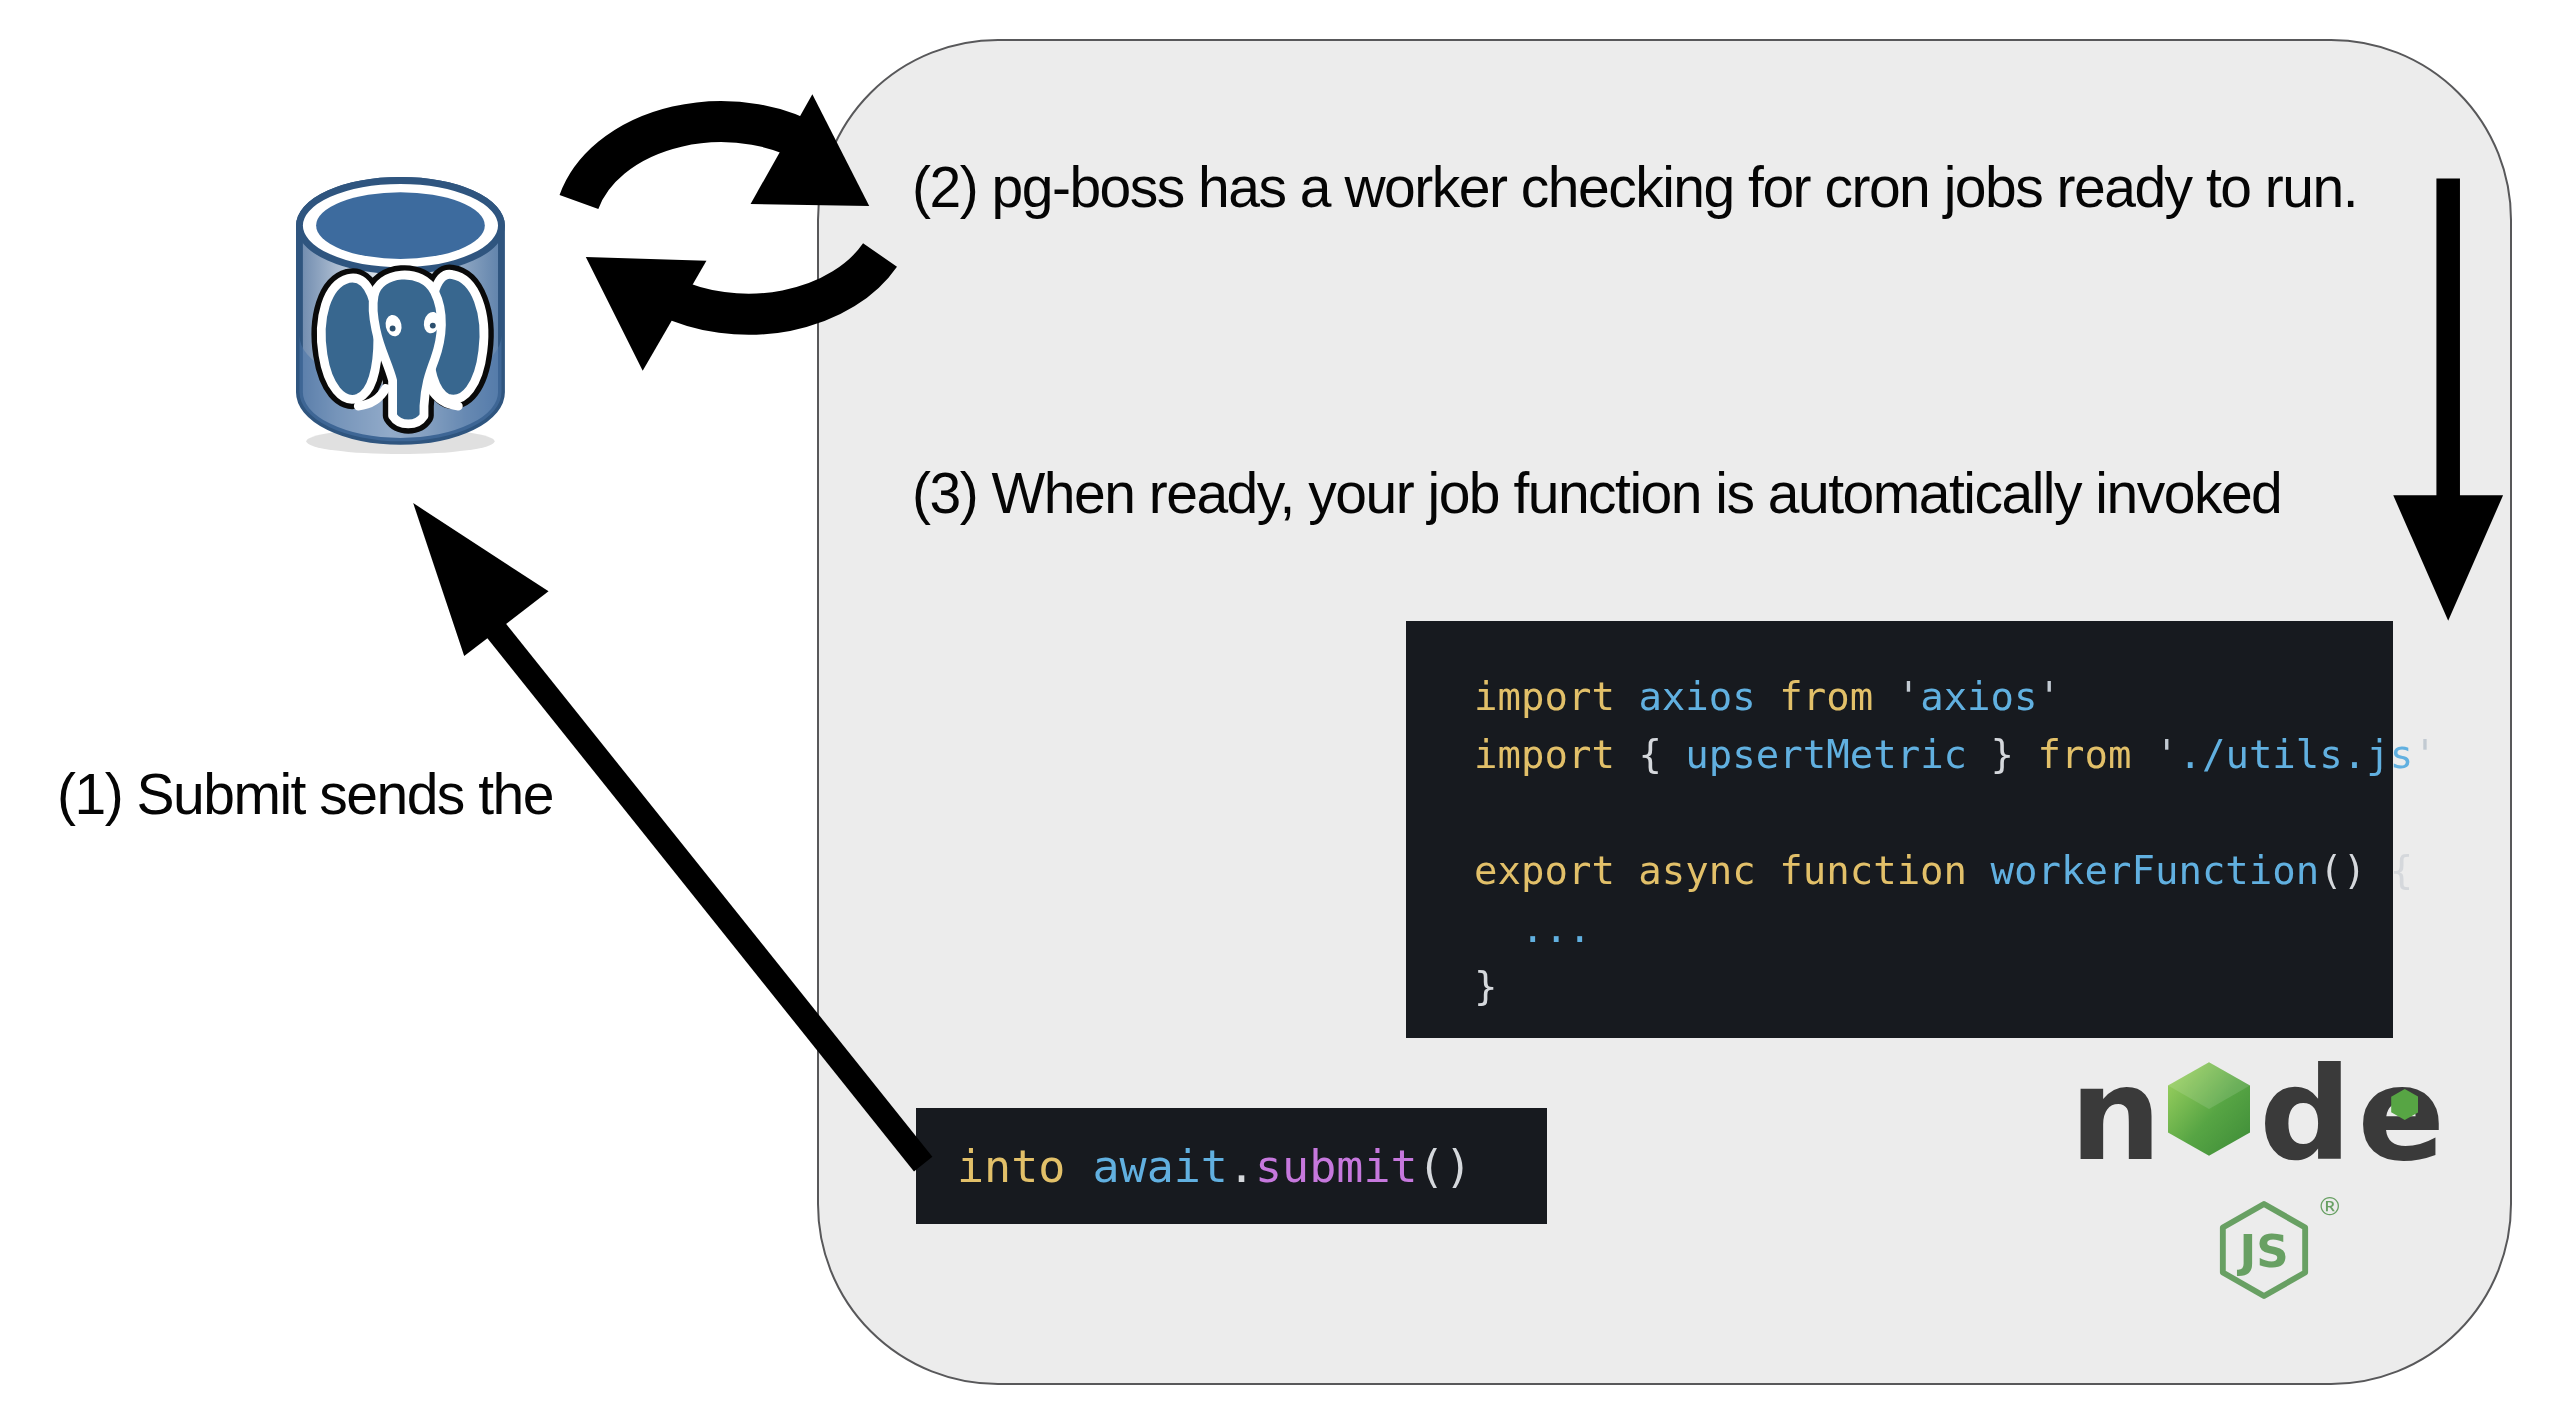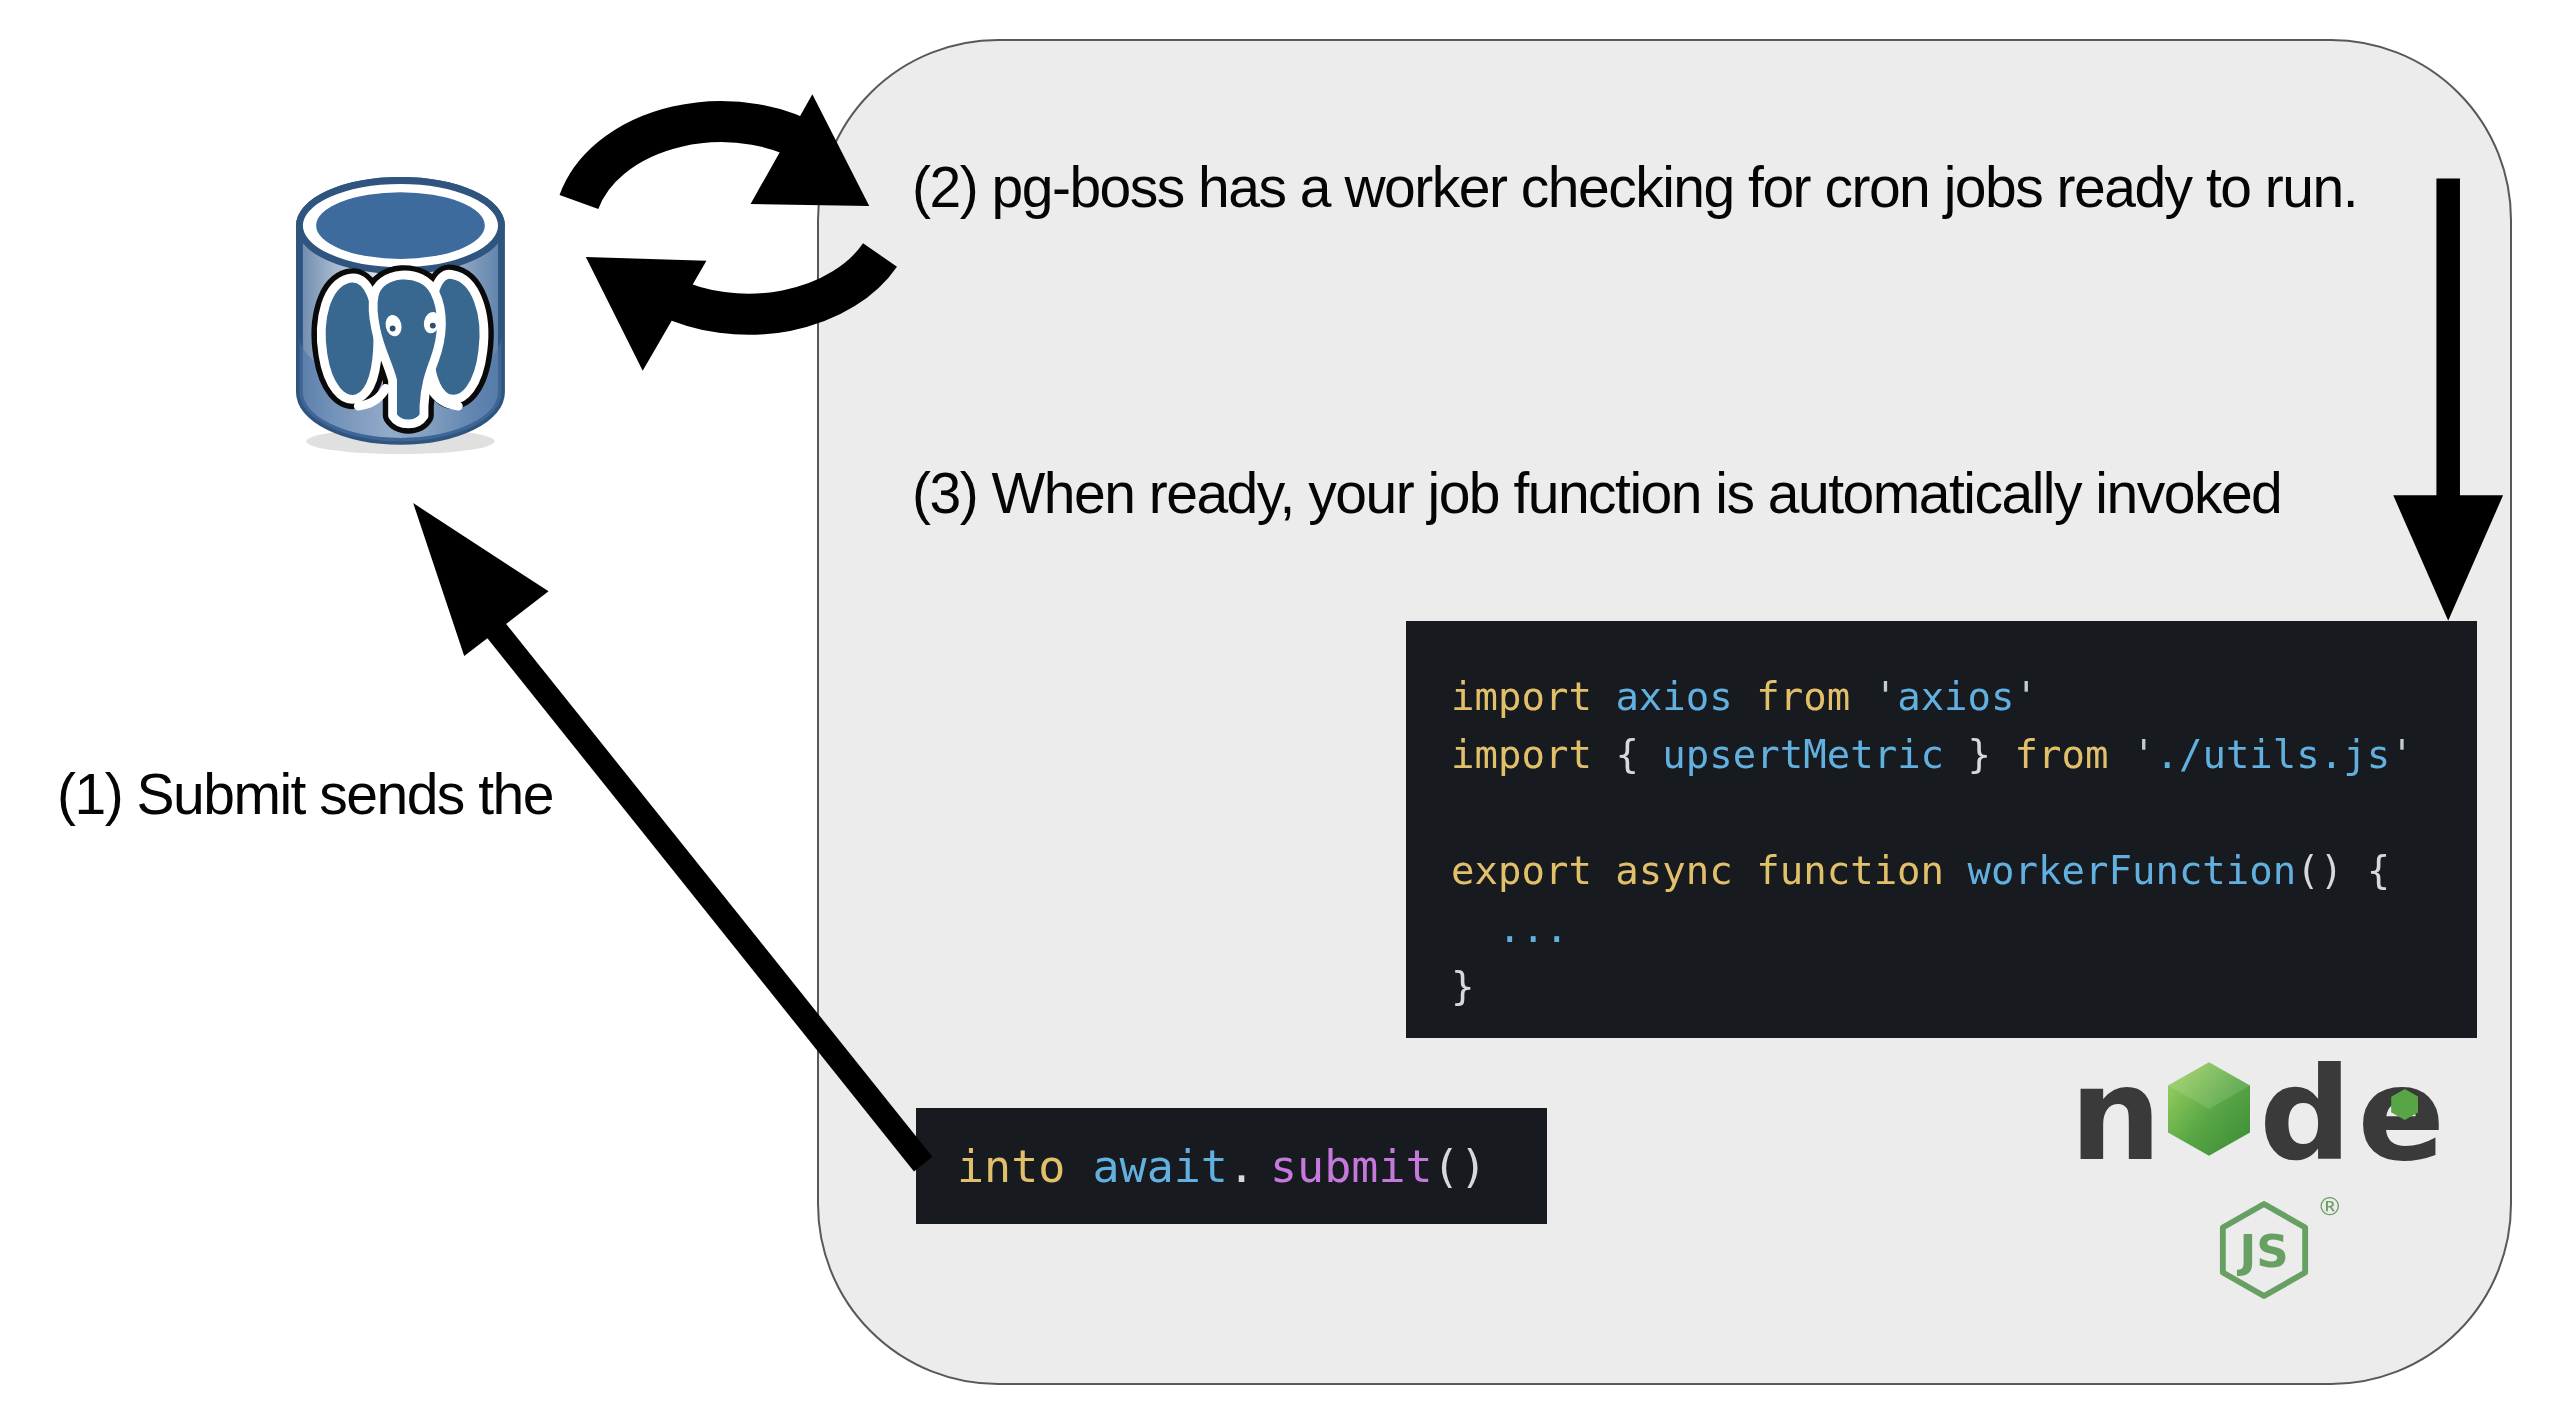--- a/index.html
+++ b/index.html
@@ -7,26 +7,26 @@
           font-family:"Liberation Sans",sans-serif;border-radius:7px;}
   .frame{position:absolute;left:817px;top:39px;width:1695px;height:1346px;
          background:#ececec;border:2.9px solid #58585a;border-radius:181px;box-sizing:border-box;}
   .overlay{position:absolute;left:0;top:0;pointer-events:none;}
   .note{position:absolute;color:#050505;font-size:57px;letter-spacing:-1.5px;line-height:80px;white-space:nowrap;}
   #note1{left:57px;top:753px;line-height:82px;}
   #note2{left:912px;top:147px;}
   #note3{left:912px;top:453px;}
   .codeblock{position:absolute;background:#171a1f;font-family:"DejaVu Sans Mono",monospace;
              box-sizing:border-box;}
-  #worker-code{left:1406px;top:621px;width:1071px;height:417px;padding:47px 45px;font-size:39px;line-height:58px;}
+  #worker-code{left:1406px;top:621px;width:987px;height:417px;padding:47px 68px;font-size:39px;line-height:58px;}
   #submit-code{left:916px;top:1108px;width:631px;height:116px;padding:0 0 0 41px;font-size:45px;
                display:flex;align-items:center;}
   .code-line{white-space:pre;}
   .tk-kw{color:#e2c069;} .tk-id{color:#61b0e0;} .tk-str{color:#61b0e0;}
-  .tk-q{color:#c2cad2;} .tk-punc{color:#d5d8dc;} .tk-method{color:#c678dd;margin-left:15px;}
+  .tk-q{color:#c2cad2;} .tk-punc{color:#d5d8dc;} .tk-method{color:#c678dd;}
   
   #node-logo{position:absolute;left:2060px;top:1032px;width:441px;height:284px;}
   .node-word{position:absolute;left:9.8px;top:17.7px;display:flex;align-items:flex-end;column-gap:9.8px;}
   .node-letter{font-family:"DejaVu Sans",sans-serif;font-weight:bold;font-size:129px;line-height:1;
                color:#3a3a3a;letter-spacing:-3.9px;}
   .node-hex-o{margin-bottom:22.6px;}
   .e-wrap{position:relative;}
   .e-dot{position:absolute;left:33px;top:39px;}
   .js-badge{position:absolute;left:155px;top:167px;}
   .js-reg{position:absolute;left:257px;top:159px;font-size:25.5px;color:#68a063;font-family:"DejaVu Sans",sans-serif;}

